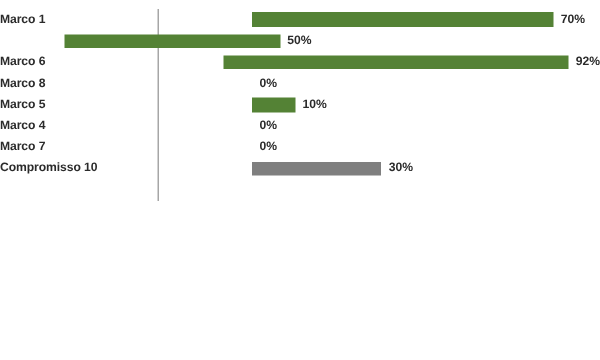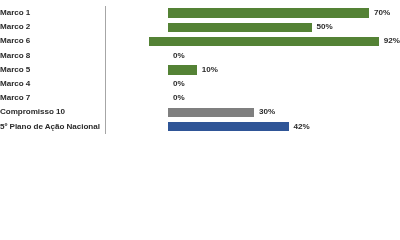--- a/index.html
+++ b/index.html
@@ -90,21 +90,20 @@
     <div class="axis-line" style="height: 127.8px; background: rgb(166, 166, 166);"></div>
     <div id="rows">
         <div class="bar-row">
           <div class="cat-label">Marco 1</div>
           <div class="bar-area">
             <div class="bar green" style="width: 200.9px;"></div>
             <div class="val-label">70%</div>
           </div>
         </div>
         <div class="bar-row">
-          <div class="cat-label">Marco 2</div>
           <div class="bar-area">
             <div class="bar green" style="width: 143.5px;"></div>
             <div class="val-label">50%</div>
           </div>
         </div>
         <div class="bar-row">
           <div class="cat-label">Marco 6</div>
           <div class="bar-area">
             <div class="bar green" style="width: 229.6px;"></div>
             <div class="val-label">92%</div>
@@ -138,22 +137,15 @@
             <div class="val-label">0%</div>
           </div>
         </div>
         <div class="bar-row">
           <div class="cat-label">Compromisso 10</div>
           <div class="bar-area">
             <div class="bar gray" style="width: 86.1px;"></div>
             <div class="val-label">30%</div>
           </div>
         </div>
-        <div class="bar-row">
-          <div class="cat-label">5º Plano de Ação Nacional</div>
-          <div class="bar-area">
-            <div class="bar blue" style="width: 120.54px;"></div>
-            <div class="val-label">42%</div>
-          </div>
-        </div>
       </div>
   </div>
 </div>
 
 </body></html>

